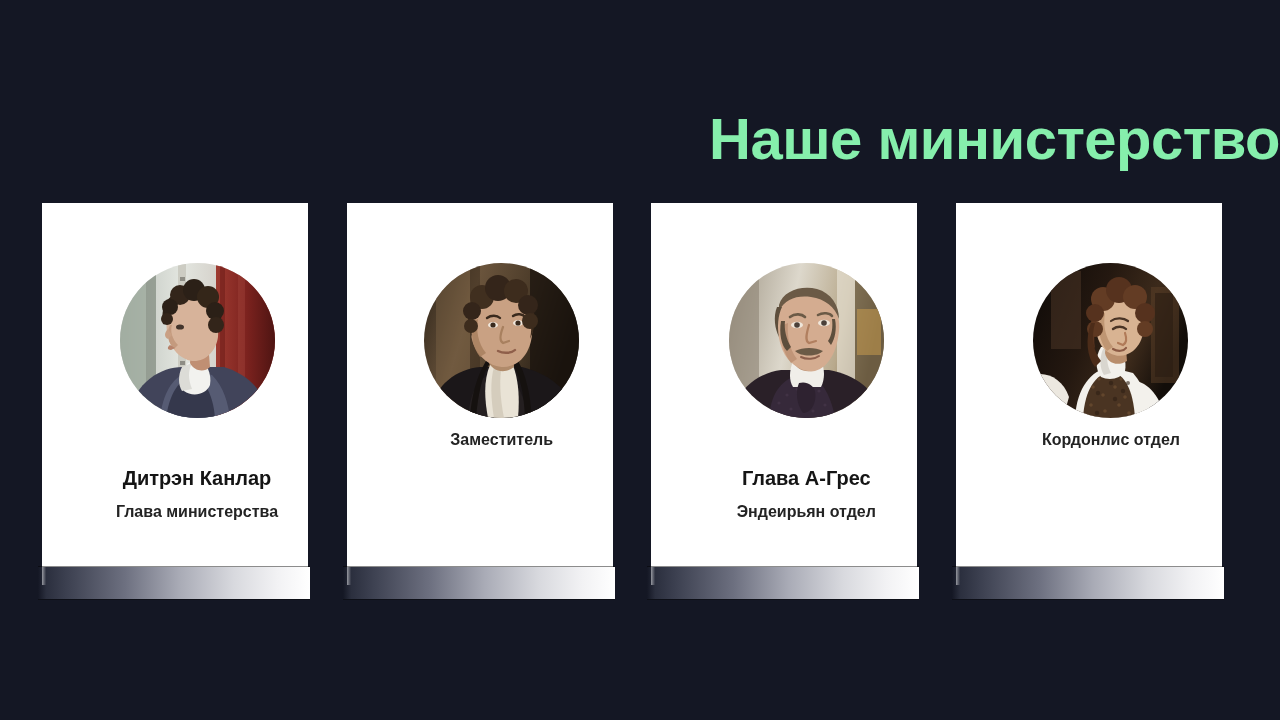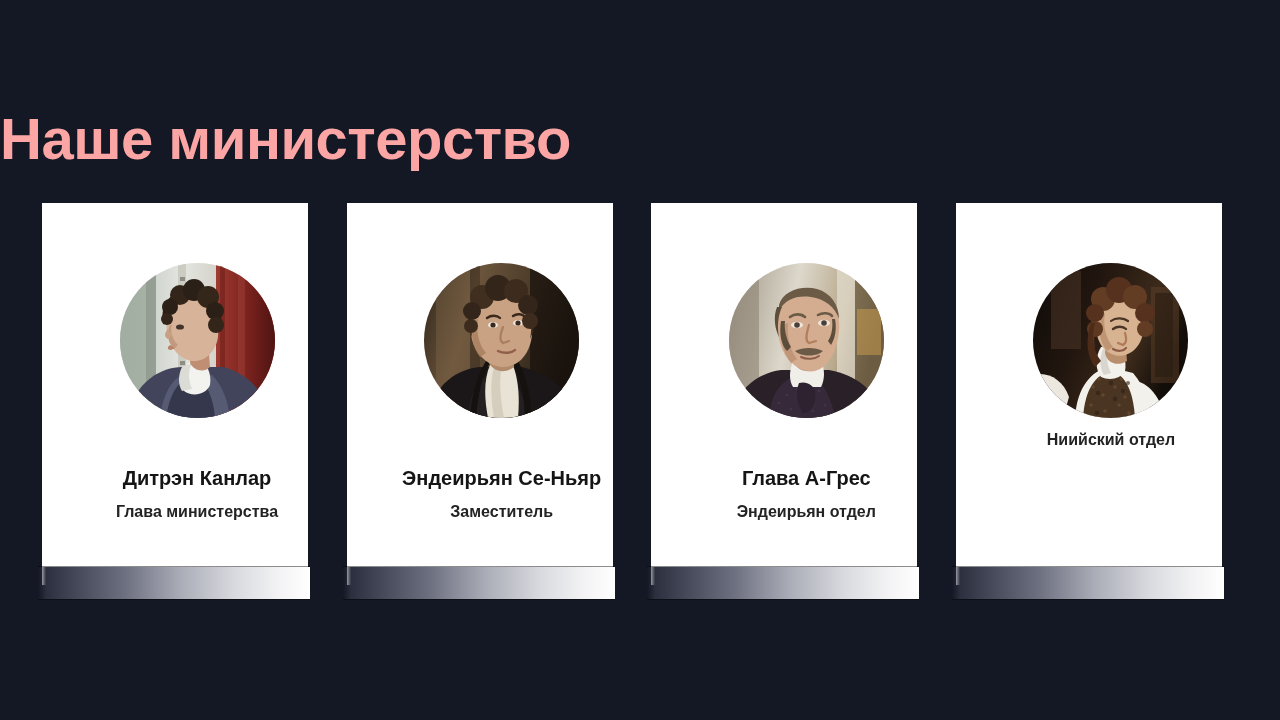--- a/index.html
+++ b/index.html
@@ -21,22 +21,22 @@
     height: 720px;
     background: #141724;
   }
 
   
   .slide-title {
     position: absolute;
     left: 0;
     top: 68px;
     width: 1280px;
-    text-align: left;
-    color: #fca5a5;
+    text-align: right;
+    color: #86efac;
     font-size: 58px;
     font-weight: 700;
     letter-spacing: -0.5px;
     line-height: 1.1;
     white-space: nowrap;
   }
 
   
   .card-row {
     position: absolute;
@@ -243,21 +243,20 @@
           <path d="M54 34 C42 44 42 62 48 74 C46 58 52 44 62 38 C76 30 94 32 102 44 C108 54 108 66 106 76 C114 60 112 40 98 30 C84 21 66 24 54 34 Z" fill="#3a2a1c"></path>
           <circle cx="58" cy="34" r="12" fill="#402f1f"></circle>
           <circle cx="74" cy="25" r="13" fill="#34251a"></circle>
           <circle cx="92" cy="28" r="12" fill="#3d2c1d"></circle>
           <circle cx="104" cy="42" r="10" fill="#34251a"></circle>
           <circle cx="106" cy="58" r="8" fill="#3d2c1d"></circle>
           <circle cx="48" cy="48" r="9" fill="#34251a"></circle>
           <circle cx="47" cy="63" r="7" fill="#3d2c1d"></circle>
         </svg>
       </div>
-      <div class="person-name">Эндеирьян Се-Ньяр</div>
       <div class="person-role">Заместитель</div>
       <div class="card-edge"></div>
     </div>
 
     <div class="card">
       <div class="avatar">
         <svg viewBox="0 0 155 155" xmlns="http://www.w3.org/2000/svg" aria-hidden="true">
           <defs>
             <linearGradient id="c3bg" x1="0" y1="0" x2="1" y2="0.2">
               <stop offset="0" stop-color="#9d9483"></stop>
@@ -382,18 +381,18 @@
           <circle cx="70" cy="36" r="12" fill="#633c24"></circle>
           <circle cx="86" cy="27" r="13" fill="#56321e"></circle>
           <circle cx="102" cy="34" r="12" fill="#633c24"></circle>
           <circle cx="112" cy="50" r="10" fill="#56321e"></circle>
           <circle cx="112" cy="66" r="8" fill="#633c24"></circle>
           <circle cx="62" cy="50" r="9" fill="#56321e"></circle>
           <circle cx="62" cy="66" r="8" fill="#5e3821"></circle>
           <path d="M58 60 C52 76 54 94 62 104 L68 98 C60 88 58 74 62 60 Z" fill="#4c2c19"></path>
         </svg>
       </div>
-      <div class="person-role">Ниийский отдел</div>
+      <div class="person-role">Кордонлис отдел</div>
       <div class="card-edge"></div>
     </div>
 
   </div>
 </div>
 
 </body></html>

